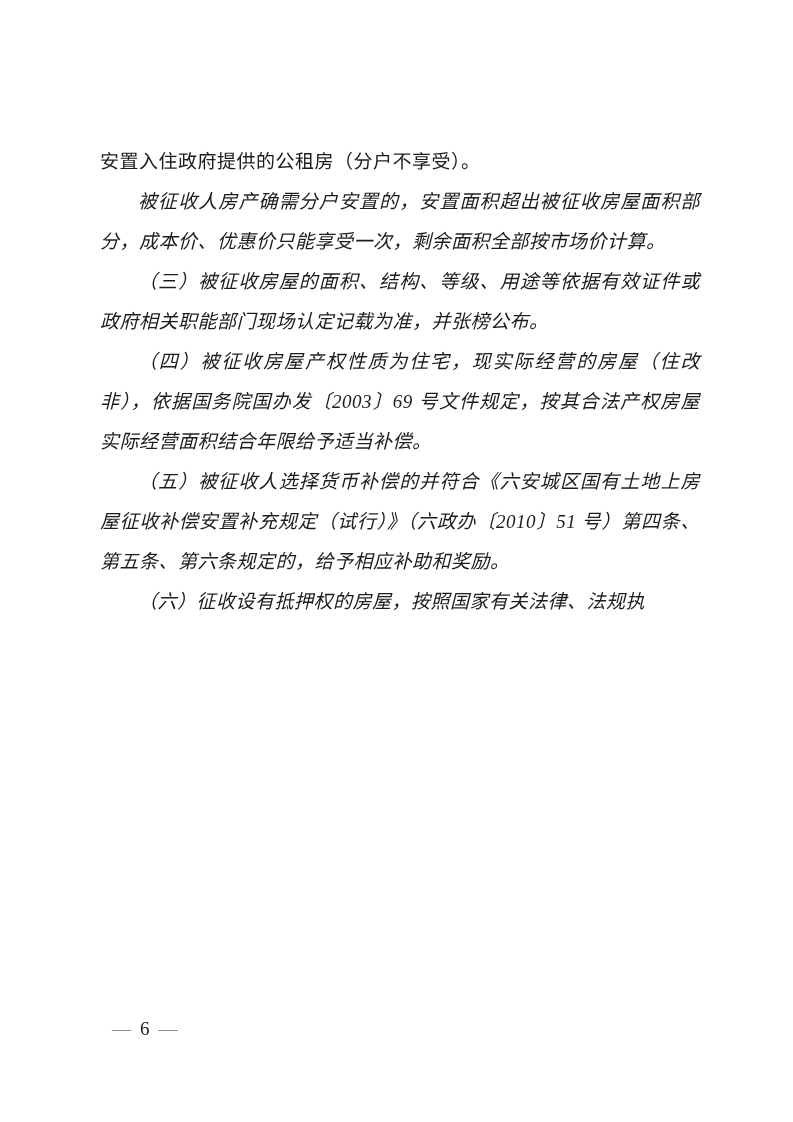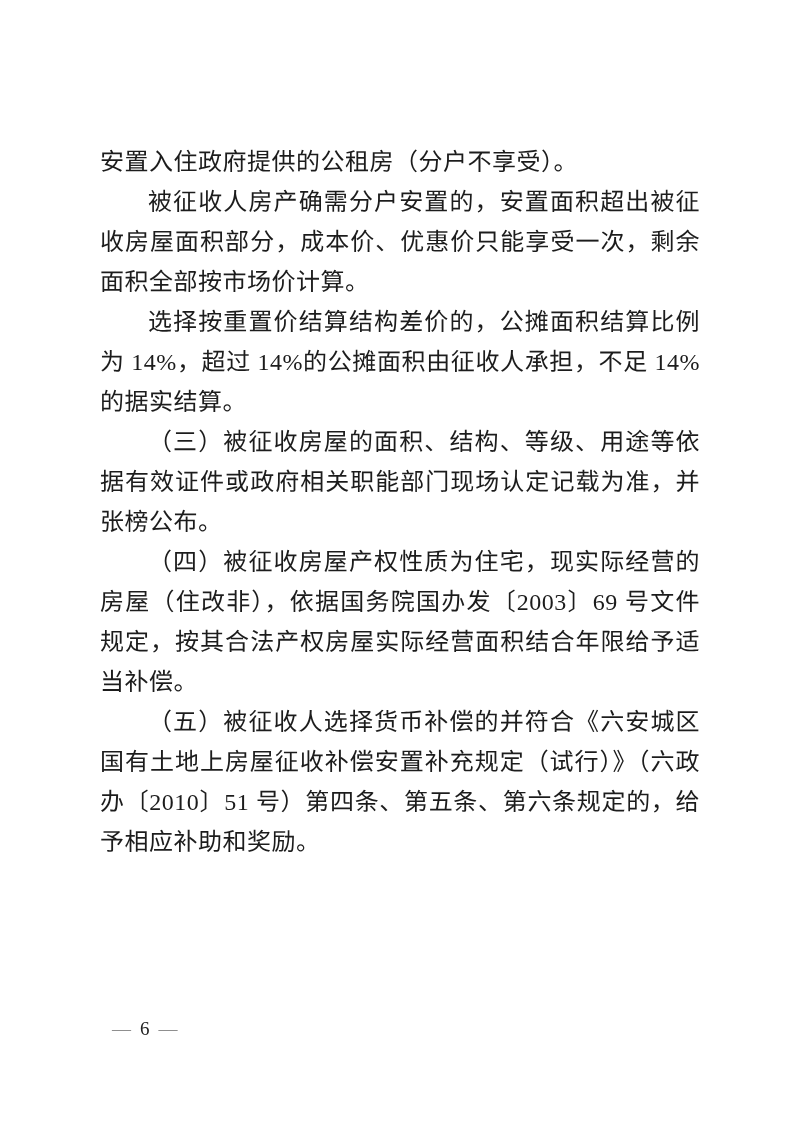--- a/index.html
+++ b/index.html
@@ -21,28 +21,29 @@
     background: #ffffff;
   }
   .content {
     position: absolute;
     left: 100px;
     top: 142px;
     width: 600px;
   }
   .para {
     margin: 0;
-    font-size: 24px;
+    font-size: 19px;
     line-height: 40px;
     text-align: justify;
     letter-spacing: 0.5px;
     word-break: break-all;
   }
   .para.indent {
     text-indent: 2em;
+    font-style: italic;
   }
   .footer {
     position: absolute;
     left: 103px;
     top: 1014px;
     font-size: 19px;
     line-height: 30px;
     letter-spacing: 0;
     white-space: nowrap;
   }
@@ -54,22 +55,22 @@
     color: #222222;
   }
 </style>
 </head>
 <body>
 
 <div class="page">
   <main class="content">
     <p class="para">安置入住政府提供的公租房（分户不享受）。</p>
     <p class="para indent">被征收人房产确需分户安置的，安置面积超出被征收房屋面积部分，成本价、优惠价只能享受一次，剩余面积全部按市场价计算。</p>
-    <p class="para indent">选择按重置价结算结构差价的，公摊面积结算比例为 14%，超过 14%的公摊面积由征收人承担，不足 14%的据实结算。</p>
     <p class="para indent">（三）被征收房屋的面积、结构、等级、用途等依据有效证件或政府相关职能部门现场认定记载为准，并张榜公布。</p>
     <p class="para indent">（四）被征收房屋产权性质为住宅，现实际经营的房屋（住改非），依据国务院国办发〔2003〕69 号文件规定，按其合法产权房屋实际经营面积结合年限给予适当补偿。</p>
     <p class="para indent">（五）被征收人选择货币补偿的并符合《六安城区国有土地上房屋征收补偿安置补充规定（试行）》（六政办〔2010〕51 号）第四条、第五条、第六条规定的，给予相应补助和奖励。</p>
+    <p class="para indent">（六）征收设有抵押权的房屋，按照国家有关法律、法规执</p>
   </main>
 
   <footer class="footer">
     <span class="dash">—</span><span class="num">6</span><span class="dash">—</span>
   </footer>
 </div>
 
 </body></html>

